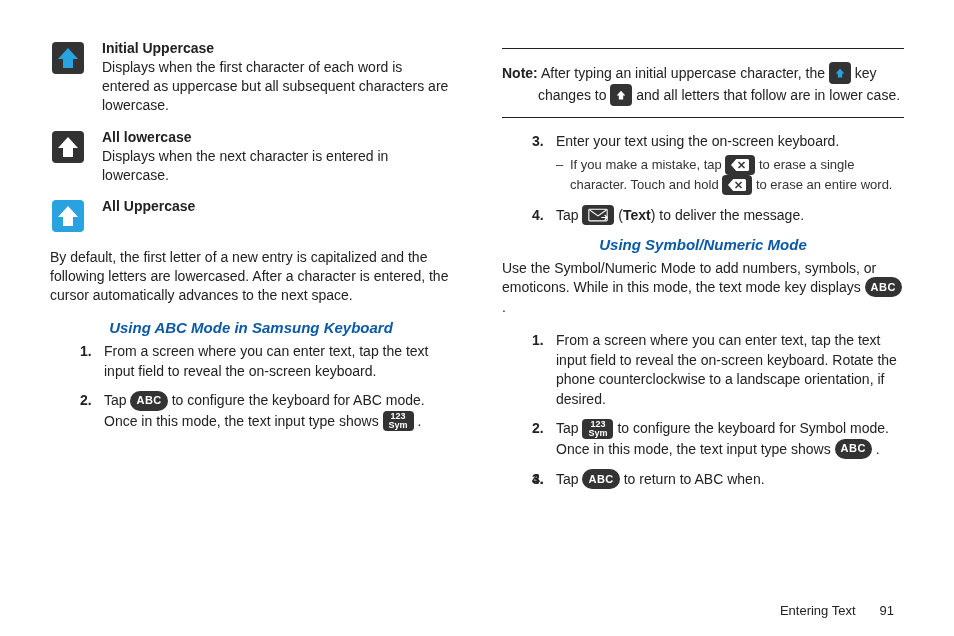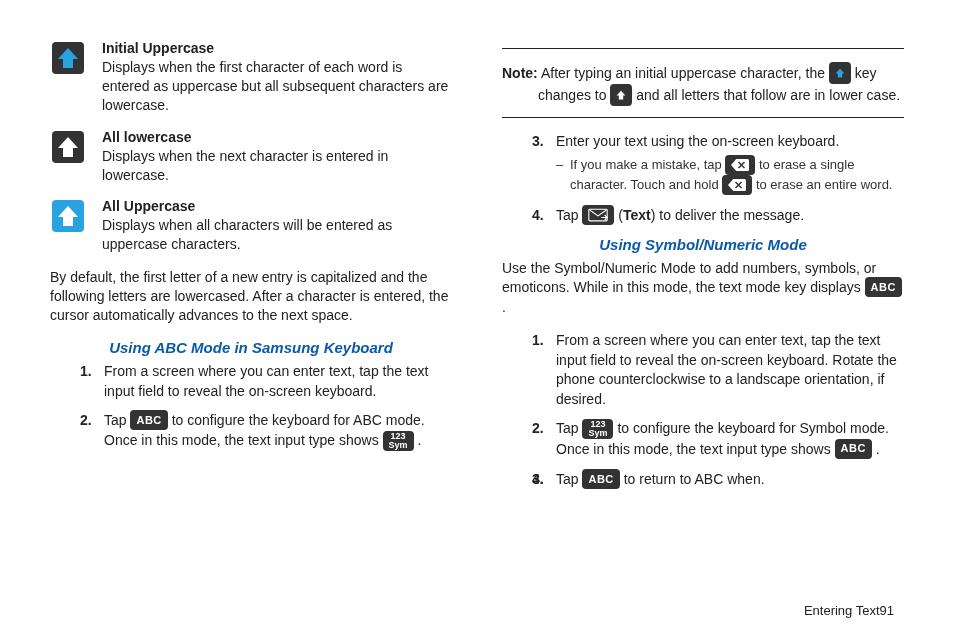--- a/index.html
+++ b/index.html
@@ -52,39 +52,39 @@
   .key {
     display: inline-flex; align-items: center; justify-content: center;
     background: #333; color: #fff;
     border-radius: 4px; padding: 0 6px;
     height: 20px; min-width: 30px;
     font-size: 11px; font-weight: bold;
     vertical-align: middle;
     position: relative; top: -1px;
     text-indent: 0;
   }
-  .key-abc { letter-spacing: 0.5px; }
+  .key-abc { letter-spacing: 0.5px; border-radius: 10px; }
   .key-sym { font-size: 9px; line-height: 9px; flex-direction: column; }
   .key-sym span { display:block; }
   .key-x { font-size: 12px; }
   .key-send svg { width: 20px; height: 14px; }
 
   .mini-arrow {
     display: inline-flex; align-items: center; justify-content: center;
     width: 22px; height: 22px; border-radius: 4px;
     vertical-align: middle; position: relative; top: -1px;
     text-indent: 0;
   }
   .mini-arrow svg { width: 14px; height: 14px; }
 
   .footer {
     position: absolute;
     bottom: 18px; right: 60px;
     font-size: 13px;
-    display: flex; align-items: flex-start; 
+    display: flex; align-items: flex-start; gap: 24px;
   }
   .footer .pnum { font-size: 13px; }
 </style>
 </head>
 <body>
 
 <div class="col col-left">
 
   <div class="icon-row">
     <div class="icon-box">
@@ -114,21 +114,20 @@
 
   <div class="icon-row">
     <div class="icon-box">
       <svg class="arrow-icon" viewBox="0 0 32 32">
           <rect width="32" height="32" rx="4" fill="#29a3e0"></rect>
           <path d="M16 6 L26 17 H21 V26 H11 V17 H6 Z" fill="#fff"></path>
         </svg>
     </div>
     <div>
       <div class="def-title">All Uppercase</div>
-      <div class="def-body">Displays when all characters will be entered as uppercase characters.</div>
     </div>
   </div>
 
   <p class="para">By default, the first letter of a new entry is capitalized and the following letters are lowercased. After a character is entered, the cursor automatically advances to the next space.</p>
 
   <div class="section-title">Using ABC Mode in Samsung Keyboard</div>
 
   <ol class="steps">
     <li>
       <span class="num">1.</span>

